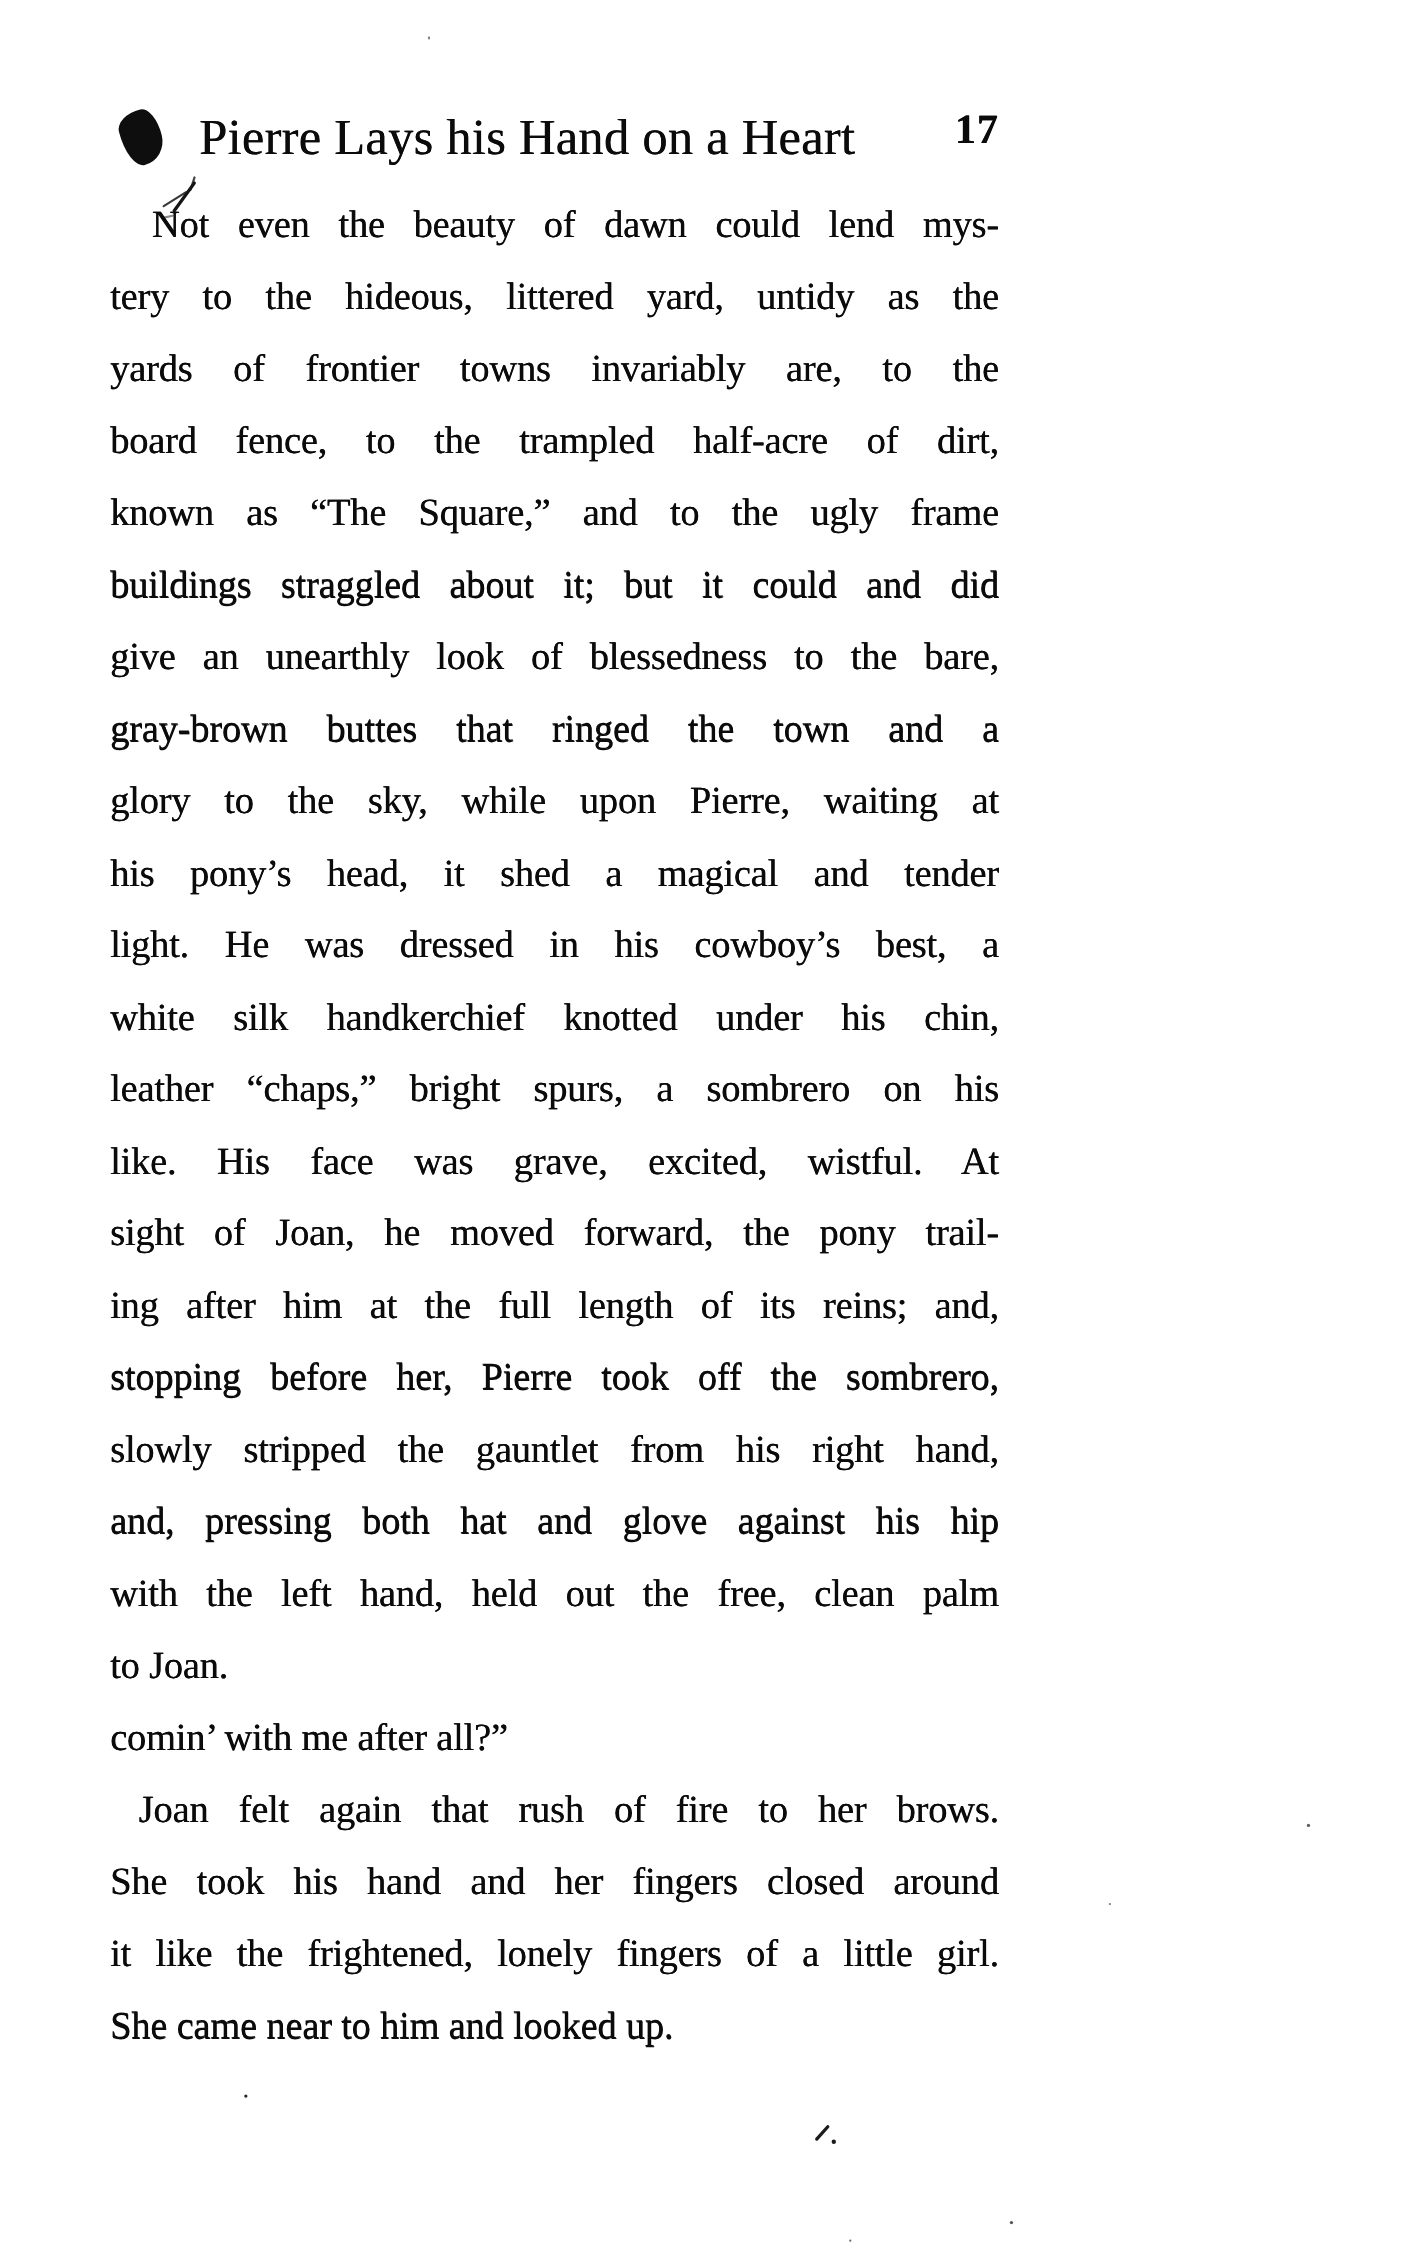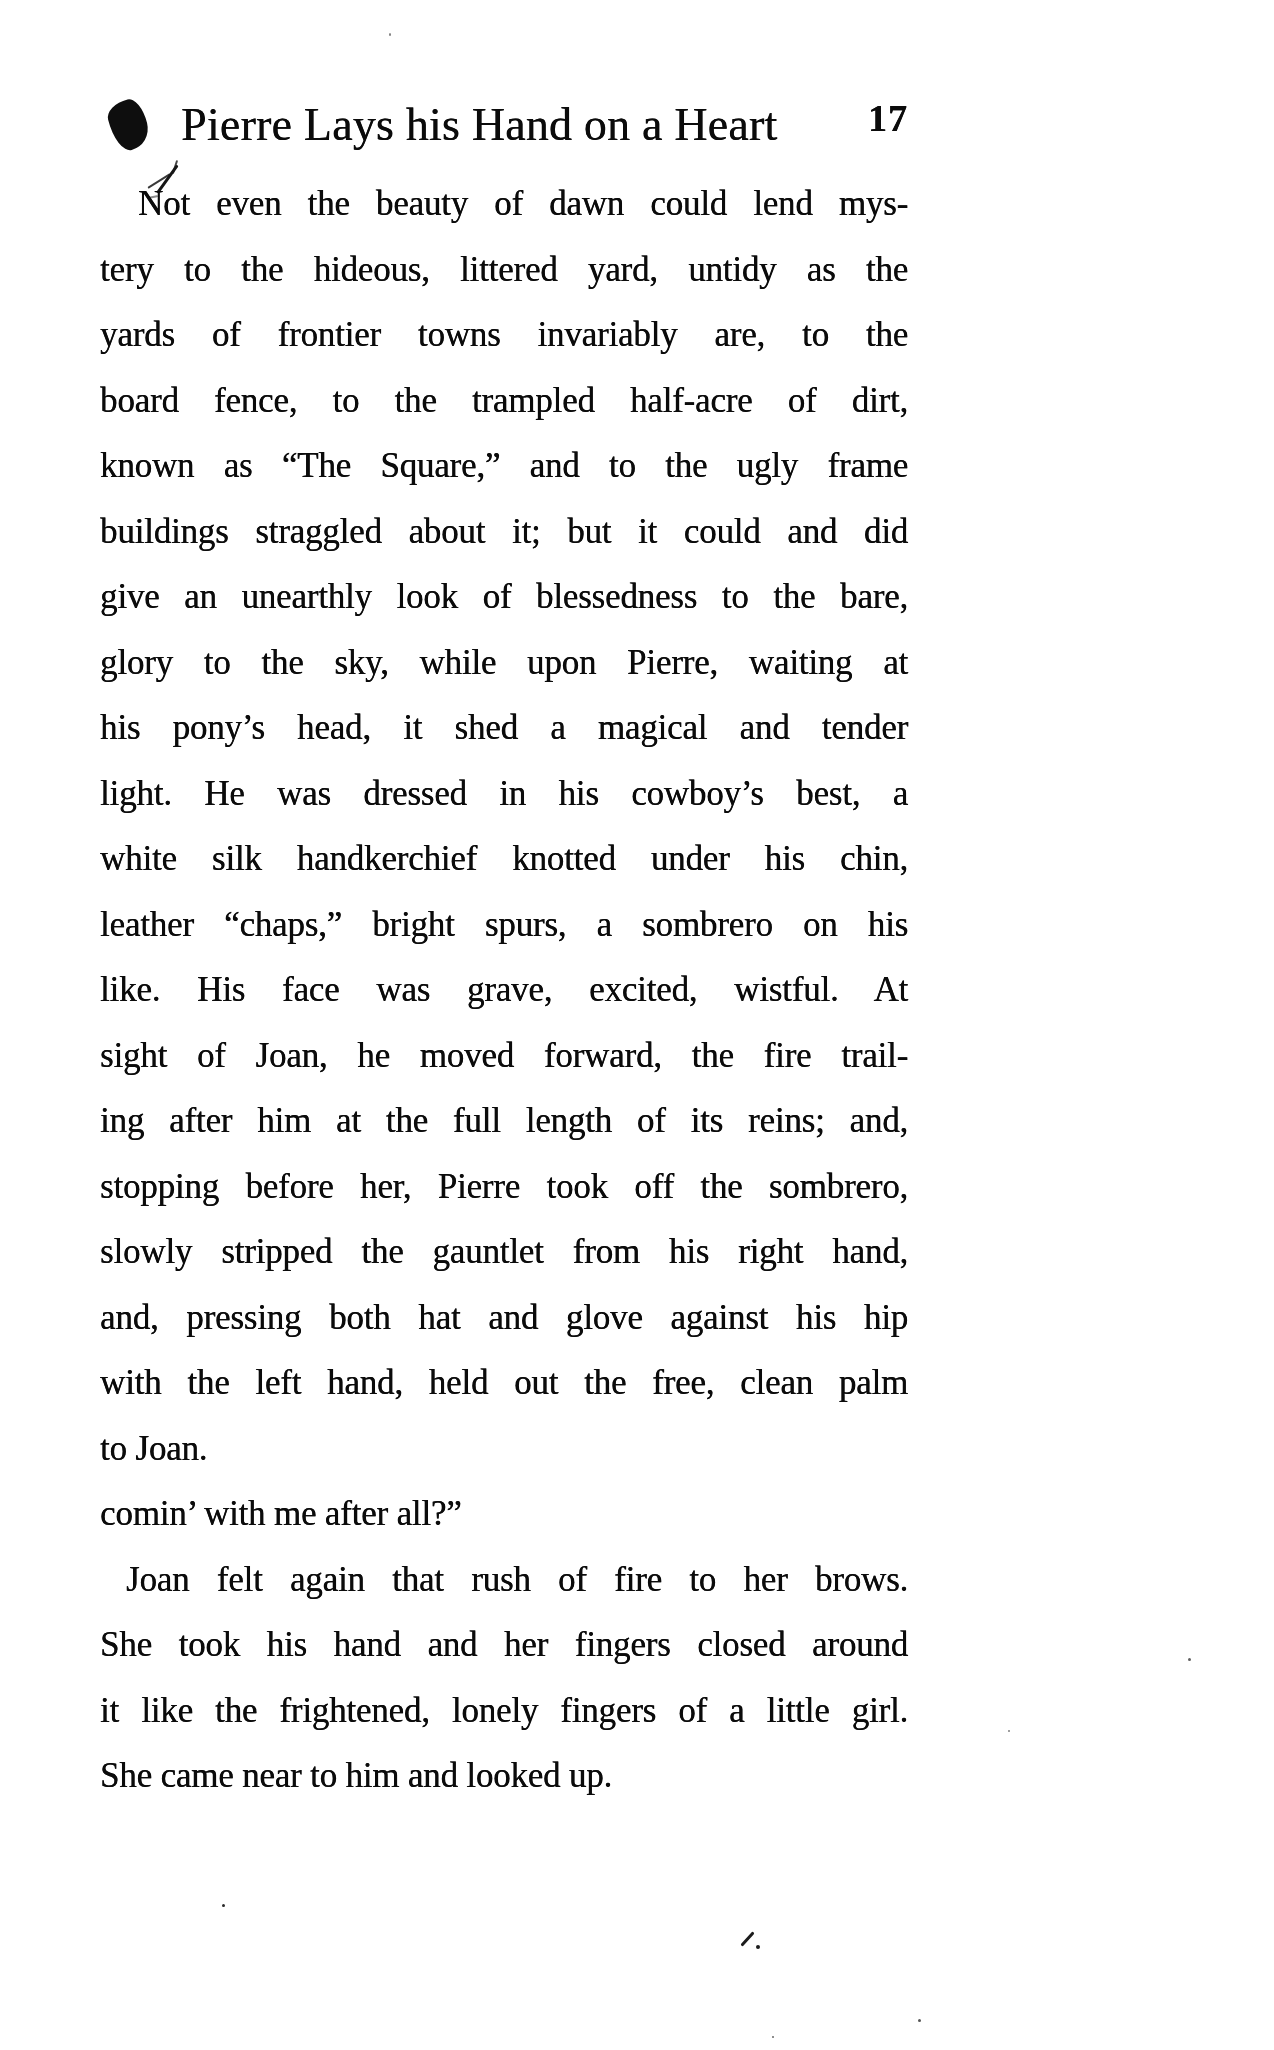--- a/index.html
+++ b/index.html
@@ -106,27 +106,28 @@
   </span>
 
   <main class="text-block" id="lines">
       <div class="line" style="text-indent: 38px;">Not even the beauty of dawn could lend mys-</div>
       <div class="line">tery to the hideous, littered yard, untidy as the</div>
       <div class="line">yards of frontier towns invariably are, to the</div>
       <div class="line">board fence, to the trampled half-acre of dirt,</div>
       <div class="line">known as “The Square,” and to the ugly frame</div>
       <div class="line">buildings straggled about it; but it could and did</div>
       <div class="line">give an unearthly look of blessedness to the bare,</div>
+      <div class="line">gray-brown buttes that ringed the town and a</div>
       <div class="line">glory to the sky, while upon Pierre, waiting at</div>
       <div class="line">his pony’s head, it shed a magical and tender</div>
       <div class="line">light. He was dressed in his cowboy’s best, a</div>
       <div class="line">white silk handkerchief knotted under his chin,</div>
       <div class="line">leather “chaps,” bright spurs, a sombrero on his</div>
       <div class="line">like. His face was grave, excited, wistful. At</div>
-      <div class="line">sight of Joan, he moved forward, the fire trail-</div>
+      <div class="line">sight of Joan, he moved forward, the pony trail-</div>
       <div class="line">ing after him at the full length of its reins; and,</div>
       <div class="line">stopping before her, Pierre took off the sombrero,</div>
       <div class="line">slowly stripped the gauntlet from his right hand,</div>
       <div class="line">and, pressing both hat and glove against his hip</div>
       <div class="line">with the left hand, held out the free, clean palm</div>
       <div class="line last">to Joan.</div>
       <div class="line last">comin’ with me after all?”</div>
       <div class="line" style="text-indent: 26px;">Joan felt again that rush of fire to her brows.</div>
       <div class="line">She took his hand and her fingers closed around</div>
       <div class="line">it like the frightened, lonely fingers of a little girl.</div>

